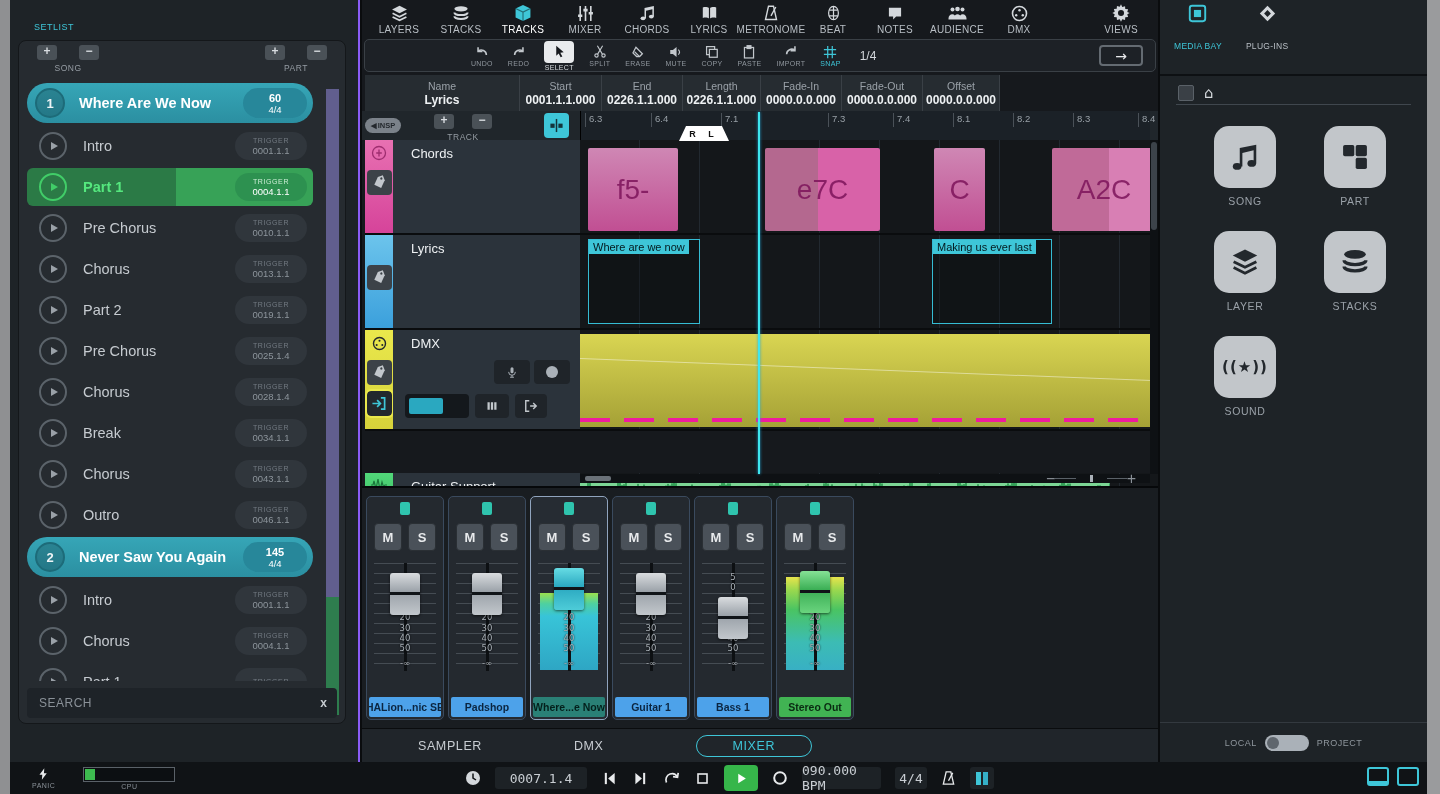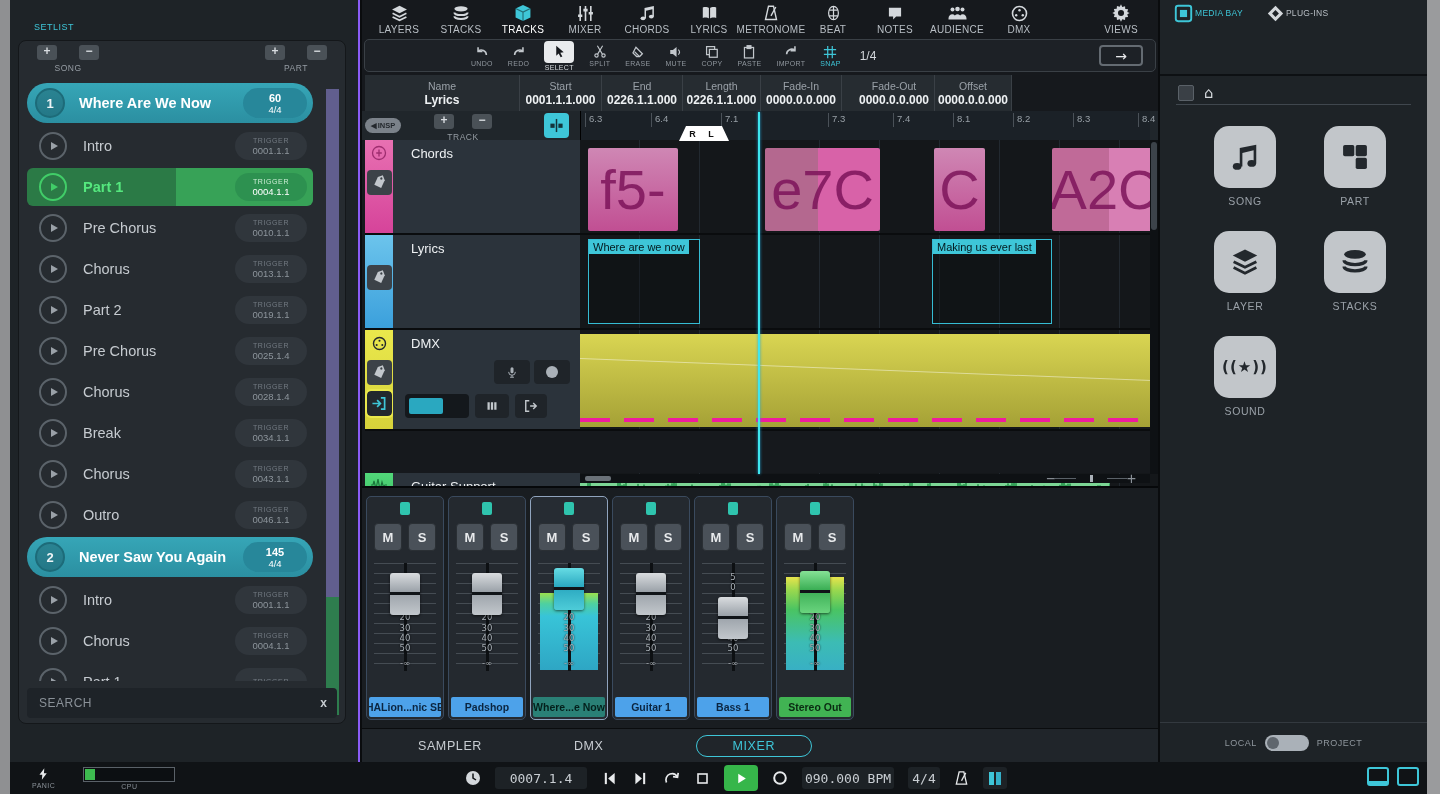--- a/index.html
+++ b/index.html
@@ -111,21 +111,21 @@
   .tracks{position:absolute;left:3px;right:0;top:140px;height:344px;}
   .trow{position:relative;display:flex;border-bottom:2px solid #0a0c0e;box-sizing:border-box;}
   .tstrip{width:28px;position:relative;display:flex;flex-direction:column;align-items:center;padding-top:4px;box-sizing:border-box;}
   .thead{width:187px;background:#2b333b;position:relative;box-sizing:border-box;padding:6px 0 0 18px;}
   .tname{font-size:13px;color:#eef1f3;}
   .tcontent{flex:1;position:relative;background:#14171a;overflow:hidden;
             background-image:repeating-linear-gradient(90deg,transparent 0 59px,#222930 59px 60px);}
   .tagbox{width:25px;height:25px;background:#3c4248;border-radius:4px;display:flex;align-items:center;justify-content:center;color:#c2c7cc;margin-top:8px;}
   .strip-top-ic{height:18px;display:flex;align-items:center;justify-content:center;}
   .chord-ev{position:absolute;top:8px;bottom:2px;border-radius:2px;color:rgba(125,20,90,.85);
-            font-size:56px;display:flex;align-items:center;justify-content:center;overflow:hidden;font-family:"Liberation Sans",sans-serif;}
+            font-size:28px;display:flex;align-items:center;justify-content:center;overflow:hidden;font-family:"Liberation Sans",sans-serif;}
   .lyr-ev{position:absolute;top:4px;bottom:4px;border:1px solid #35bcd4;background:rgba(8,14,18,.35);}
   .lyr-ev .cap{position:absolute;left:0;top:0;background:#3ec6d8;color:#04191e;font-size:11px;padding:1px 4px;white-space:nowrap;}
   .dmx-block{position:absolute;left:0;top:4px;bottom:2px;right:8px;background:linear-gradient(180deg,#d9d552,#a5a136);}
   .dmx-dash{position:absolute;left:0;right:0;bottom:5px;height:4px;
             background:repeating-linear-gradient(90deg,#ef1b9e 0 30px,rgba(0,0,0,0) 30px 44px);}
   .dmx-autoline{position:absolute;left:-10px;right:-10px;top:38%;border-top:1px solid rgba(255,255,255,.45);transform:rotate(2.2deg);}
   .gtr-block{position:absolute;left:0;top:2px;height:46px;width:530px;background:#7cd695;}
   .sm-btn{height:24px;background:#1f2429;border-radius:4px;display:flex;align-items:center;justify-content:center;color:#aab1b8;cursor:pointer;}
   .hscroll{position:absolute;left:218px;right:8px;top:474px;height:9px;background:#0e1114;}
   .hthumb{position:absolute;left:5px;top:2px;width:26px;height:5px;background:#6a7178;border-radius:2px;}
@@ -165,21 +165,21 @@
 
   
   .bottom-tabs{position:absolute;left:0;right:0;top:728px;height:34px;background:#20252a;border-top:1px solid #0a0c0e;
                display:flex;align-items:center;padding-left:56px;gap:0;box-sizing:border-box;}
   .btab{font-size:12.5px;color:#c8cdd2;letter-spacing:.6px;margin-right:92px;cursor:pointer;}
   .btab.active{border:1.5px solid #3ec6d8;color:#3ec6d8;border-radius:13px;padding:3px 36px;margin-right:0;}
 
   
   .rightbar{left:1158px;top:0;width:269px;height:762px;background:#1e2327;border-left:2px solid #0a0c0e;box-sizing:border-box;}
   .rb-tabs{position:absolute;left:14px;top:3px;display:flex;gap:24px;}
-  .rb-tab{display:flex;flex-direction:row;align-items:center;gap:2px;cursor:pointer;}
+  .rb-tab{display:flex;flex-direction:column;align-items:center;gap:18px;cursor:pointer;}
   .rb-tab .glyph{height:20px;display:flex;align-items:center;justify-content:center;color:#d4d8dc;}
   .rb-tab .lbl{font-size:8.5px;color:#b9bfc5;letter-spacing:.3px;}
   .rb-tab.active .glyph{color:#3ec6d8;} .rb-tab.active .lbl{color:#3ec6d8;}
   .rb-div1{position:absolute;left:0;right:0;top:74px;border-top:2px solid #0d1013;}
   .rb-homerow{position:absolute;left:18px;top:84px;display:flex;align-items:center;gap:10px;}
   .rb-check{width:14px;height:14px;background:#3a4046;border:1px solid #5a6168;border-radius:2px;cursor:pointer;}
   .rb-home{font-family:"DejaVu Sans",sans-serif;font-size:15px;color:#d4d8dc;}
   .rb-div2{position:absolute;left:16px;right:16px;top:104px;border-top:1px solid #40474e;}
   .rb-grid{position:absolute;left:30px;top:126px;width:220px;display:flex;flex-wrap:wrap;}
   .rb-item{width:110px;display:flex;flex-direction:column;align-items:center;margin-bottom:24px;cursor:pointer;}
@@ -605,21 +605,21 @@
           <div class="v">0226.1.1.000</div>
         </div>
         <div class="if-col" style="width: 77px;">
           <div class="l">Length</div>
           <div class="v">0226.1.1.000</div>
         </div>
         <div class="if-col" style="width: 80px;">
           <div class="l">Fade-In</div>
           <div class="v">0000.0.0.000</div>
         </div>
-        <div class="if-col" style="width: 80px; margin-left: 12px;">
+        <div class="if-col" style="width: 80px;">
           <div class="l">Fade-Out</div>
           <div class="v">0000.0.0.000</div>
         </div>
         <div class="if-col" style="width: 76px;">
           <div class="l">Offset</div>
           <div class="v">0000.0.0.000</div>
         </div>
       </div>
     <div class="track-ctl">
       <div class="insp">
@@ -1096,21 +1096,21 @@
           <svg width="13" height="13" viewBox="0 0 16 16">
               <path d="M4 2.2 13.3 8 4 13.8Z" fill="#fff"></path>
             </svg>
         </span>
       </div>
       <span class="icon t-btn">
         <svg width="16" height="16" viewBox="0 0 16 16" fill="none" stroke="#e8eaec" stroke-width="2">
             <circle cx="8" cy="8" r="5.8"></circle>
           </svg>
       </span>
-      <div class="disp" style="width:92px;">090.000 BPM</div>
+      <div class="disp" style="width:79px;">090.000 BPM</div>
       <div class="disp" style="width:32px;">4/4</div>
       <span class="icon t-btn">
         <svg width="15" height="16" viewBox="0 0 16 16" fill="none" stroke="#e8eaec" stroke-width="1.4">
             <path d="M5.5 1.5h5L13.5 14.5H2.5Z"></path>
             <path d="M8 11 12.5 2.5"></path>
           </svg>
       </span>
       <div class="meter-btn">
           <i></i>
           <i></i>

